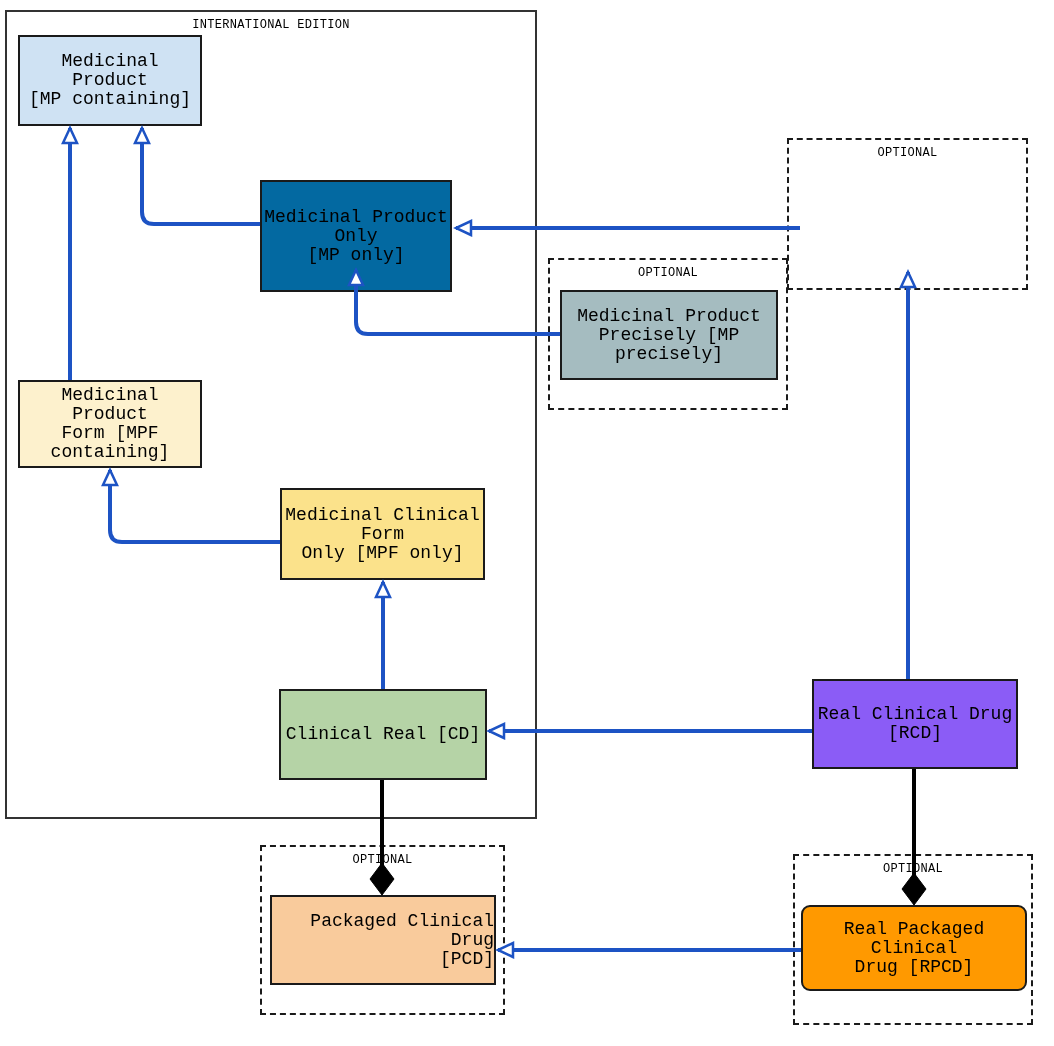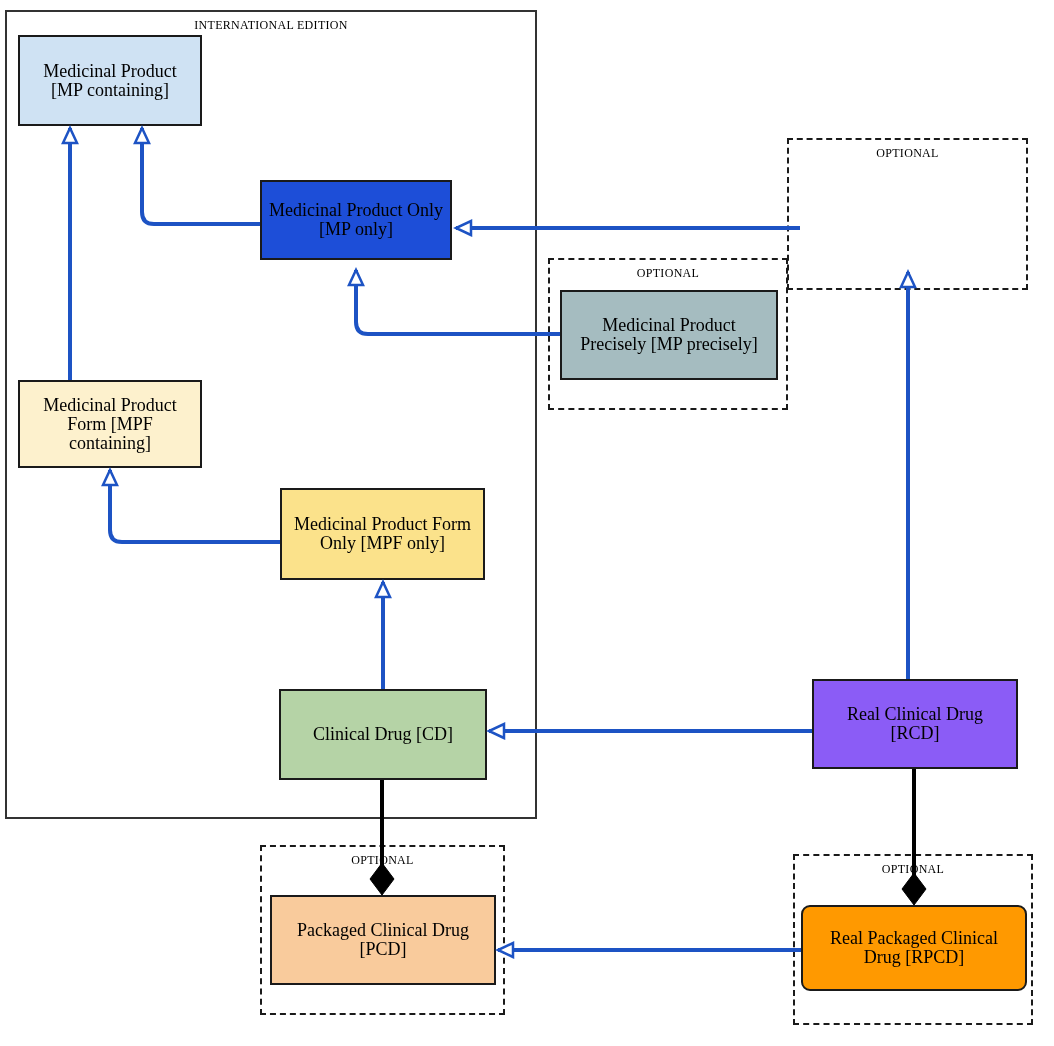--- a/index.html
+++ b/index.html
@@ -7,21 +7,21 @@
     --c-edge_black:#000000;
     --c-box_border:#1a1a1a;
     --c-container_border:#333333;
     --c-dashed_border:#1a1a1a;
     --c-background:#ffffff;
     --c-text:#000000;
   }
   html,body{margin:0;padding:0;background:var(--c-background);}
   .stage{
     position:relative;width:1054px;height:1046px;background:var(--c-background);
-    font-family:Liberation Serif, serif;overflow:hidden;
+    font-family:Liberation Mono, monospace;overflow:hidden;
   }
   .container{position:absolute;border:2px solid var(--c-container_border);z-index:1;box-sizing:border-box;}
   .container.dashed{border:2px dashed var(--c-dashed_border);}
   .container-label{
     position:absolute;top:6px;left:0;right:0;text-align:center;
     font-size:12px;color:var(--c-text);letter-spacing:.3px;
   }
   .node{
     position:absolute;border:2px solid var(--c-box_border);z-index:2;box-sizing:border-box;
     display:flex;align-items:center;justify-content:center;text-align:center;
@@ -58,52 +58,52 @@
 
   <div class="container dashed" style="left:793px;top:854px;width:240px;height:171px">
     <div class="container-label">OPTIONAL</div>
   </div>
 
   <div class="node" style="left: 18px; top: 35px; width: 184px; height: 91px; background-color: rgb(207, 226, 243);">
     <span class="node-label">Medicinal Product
 [MP containing]</span>
   </div>
 
-  <div class="node" style="left: 260px; top: 180px; width: 192px; height: 80px; background-color: #1d4ed8;">
+  <div class="node" style="left: 260px; top: 180px; width: 192px; height: 112px; background-color: #0369a1;">
     <span class="node-label">Medicinal Product Only
 [MP only]</span>
   </div>
 
 
   <div class="node" style="left: 560px; top: 290px; width: 218px; height: 90px; background-color: rgb(165, 188, 192);">
     <span class="node-label">Medicinal Product
 Precisely [MP precisely]</span>
   </div>
 
   <div class="node" style="left: 18px; top: 380px; width: 184px; height: 88px; background-color: rgb(253, 241, 205);">
     <span class="node-label">Medicinal Product
 Form [MPF
 containing]</span>
   </div>
 
   <div class="node" style="left: 280px; top: 488px; width: 205px; height: 92px; background-color: rgb(251, 226, 139);">
-    <span class="node-label">Medicinal Product Form
+    <span class="node-label">Medicinal Clinical Form
 Only [MPF only]</span>
   </div>
 
   <div class="node" style="left: 279px; top: 689px; width: 208px; height: 91px; background-color: rgb(181, 211, 166);">
-    <span class="node-label">Clinical Drug [CD]</span>
+    <span class="node-label">Clinical Real [CD]</span>
   </div>
 
   <div class="node" style="left: 812px; top: 679px; width: 206px; height: 90px; background-color: #8b5cf6;">
     <span class="node-label">Real Clinical Drug
 [RCD]</span>
   </div>
 
-  <div class="node" style="left: 270px; top: 895px; width: 226px; height: 90px; background-color: rgb(249, 203, 156);">
+  <div class="node" style="left: 270px; top: 895px; width: 226px; height: 90px; background-color: rgb(249, 203, 156); text-align: right;">
     <span class="node-label">Packaged Clinical Drug
 [PCD]</span>
   </div>
 
   <div class="node" style="left: 801px; top: 905px; width: 226px; height: 86px; background-color: rgb(255, 153, 0); border-radius: 9px;">
     <span class="node-label">Real Packaged Clinical
 Drug [RPCD]</span>
   </div>
 
   <svg class="edges" width="1054" height="1046" viewBox="0 0 1054 1046">

